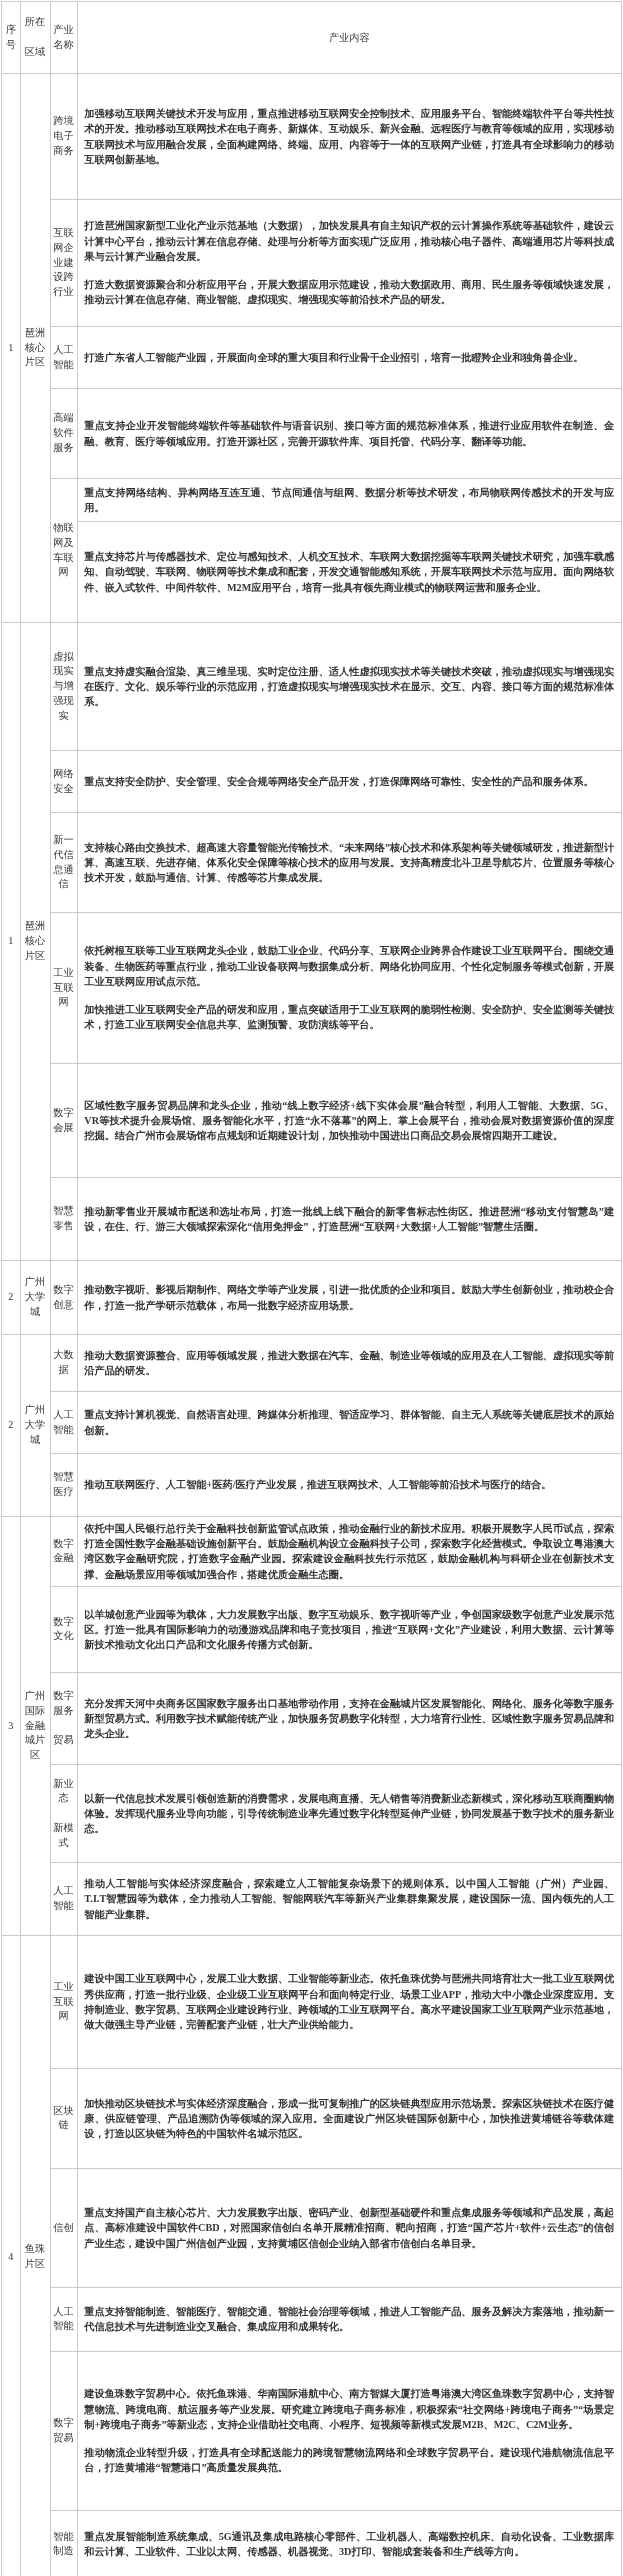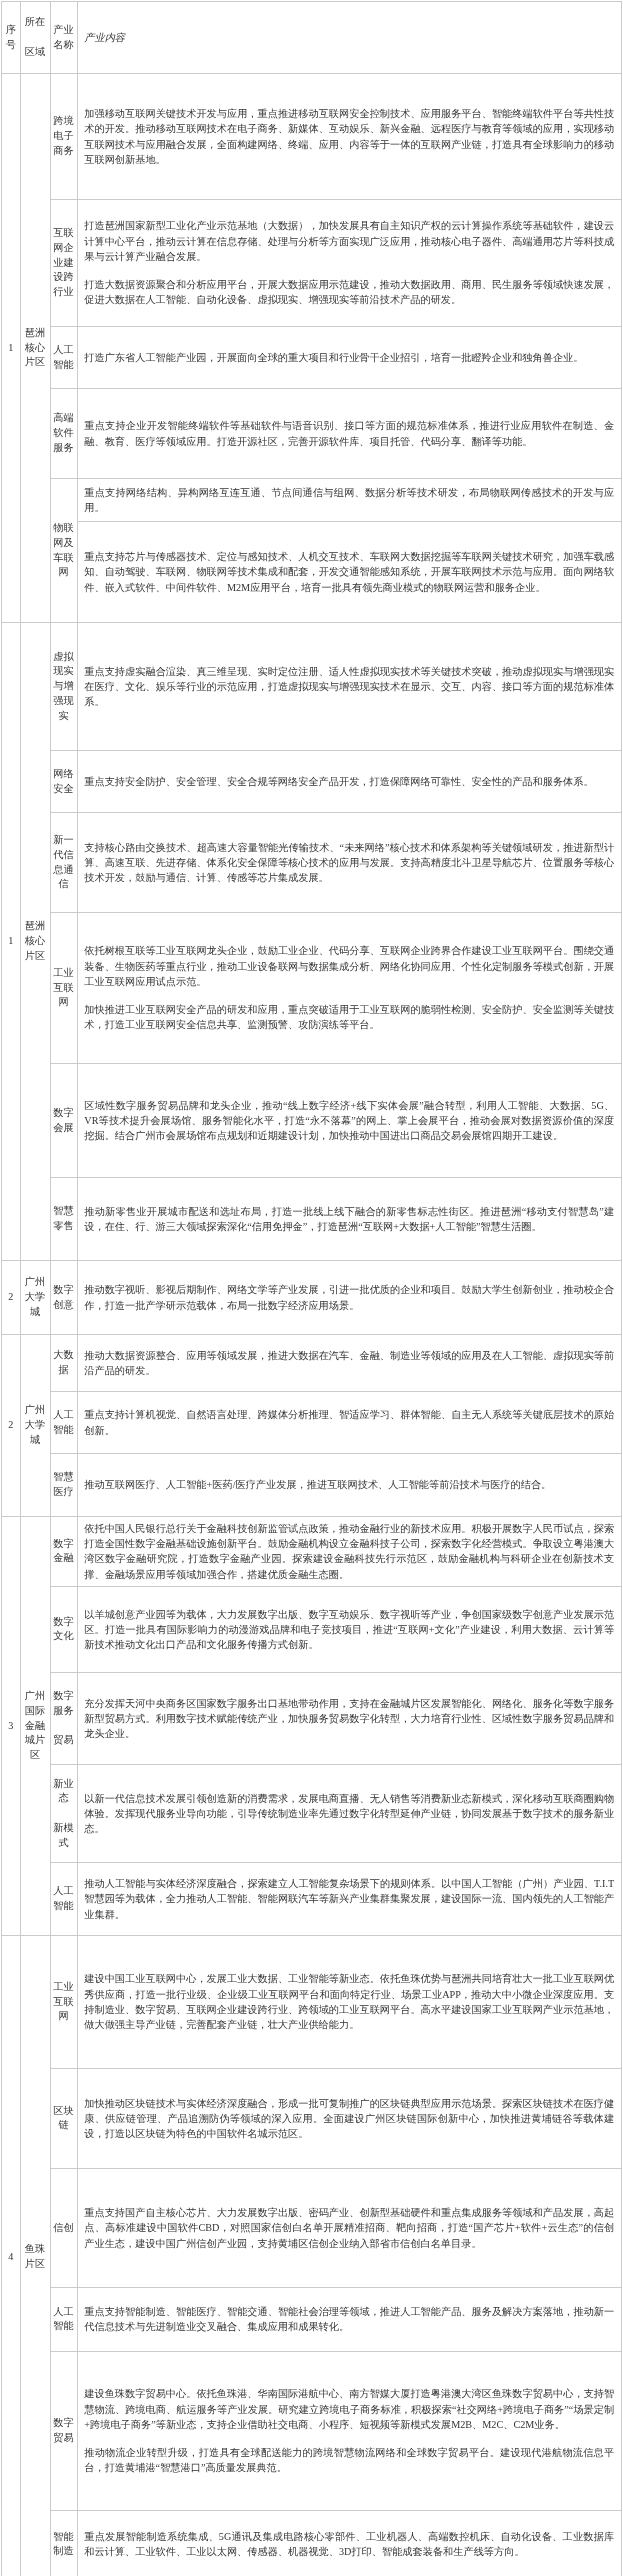--- a/index.html
+++ b/index.html
@@ -31,28 +31,28 @@
     white-space: pre-line;
     word-break: break-all;
     line-height: 1.45;
     padding: 2.9px 1.9px;
   }
   
   td.cont {
     padding: 3.9px 6.8px;
     text-align: justify;
     line-height: 1.5;
+    font-weight: bold;
   }
   td.cont .para { margin: 0; }
   td.cont .para + .para { margin-top: 12.7px; }
   td.hcont {
     padding: 3.9px 6.8px;
-    text-align: left;
+    text-align: center;
     vertical-align: middle;
-    font-style: italic;
   }
 </style>
 </head>
 <body>
 
 <table class="doc">
   <colgroup>
     <col style="width:18.5px">
     <col style="width:30px">
     <col style="width:27px">
@@ -74,21 +74,21 @@
     <td class="vert" rowspan="6">琶洲核心片区</td>
     <td class="vert">跨境电子商务</td>
     <td class="cont">
       <p class="para">加强移动互联网关键技术开发与应用，重点推进移动互联网安全控制技术、应用服务平台、智能终端软件平台等共性技术的开发。推动移动互联网技术在电子商务、新媒体、互动娱乐、新兴金融、远程医疗与教育等领域的应用，实现移动互联网技术与应用融合发展，全面构建网络、终端、应用、内容等于一体的互联网产业链，打造具有全球影响力的移动互联网创新基地。</p>
     </td>
   </tr>
   <tr style="height:127px">
     <td class="vert">互联网企业建设跨行业</td>
     <td class="cont">
       <p class="para">打造琶洲国家新型工业化产业示范基地（大数据），加快发展具有自主知识产权的云计算操作系统等基础软件，建设云计算中心平台，推动云计算在信息存储、处理与分析等方面实现广泛应用，推动核心电子器件、高端通用芯片等科技成果与云计算产业融合发展。</p>
-      <p class="para">打造大数据资源聚合和分析应用平台，开展大数据应用示范建设，推动大数据政用、商用、民生服务等领域快速发展，促进大数据在人工智能、自动化设备、虚拟现实、增强现实等前沿技术产品的研发。</p>
+      <p class="para">打造大数据资源聚合和分析应用平台，开展大数据应用示范建设，推动大数据政用、商用、民生服务等领域快速发展，推动云计算在信息存储、商业智能、虚拟现实、增强现实等前沿技术产品的研发。</p>
     </td>
   </tr>
   <tr style="height:62px">
     <td class="vert">人工智能</td>
     <td class="cont">
       <p class="para">打造广东省人工智能产业园，开展面向全球的重大项目和行业骨干企业招引，培育一批瞪羚企业和独角兽企业。</p>
     </td>
   </tr>
   <tr style="height:90px">
     <td class="vert">高端软件服务</td>

